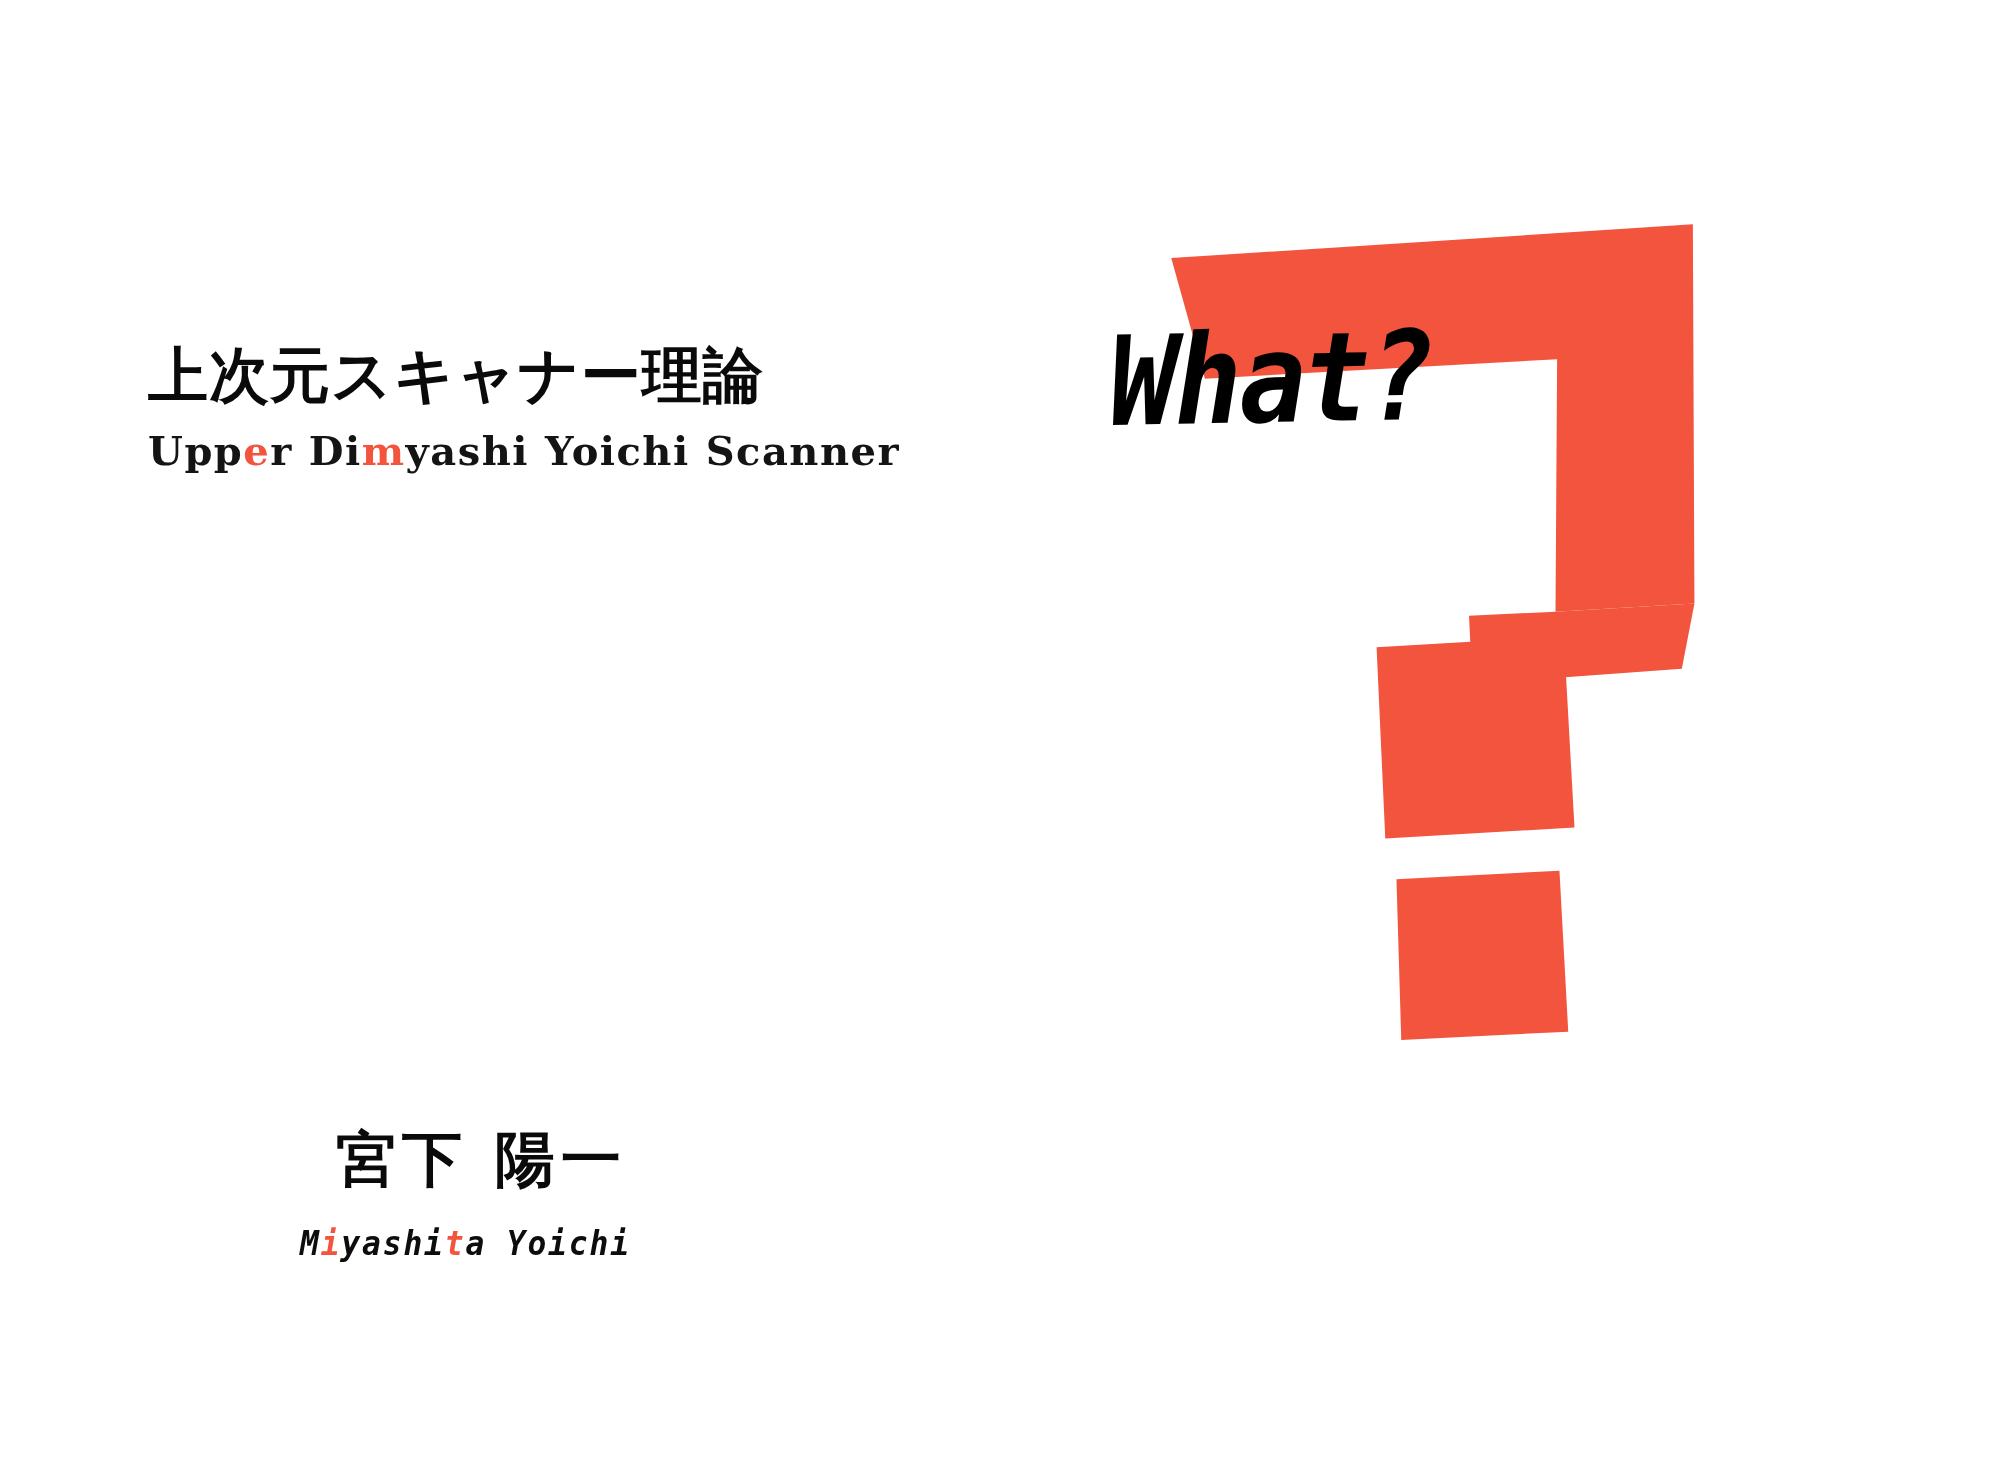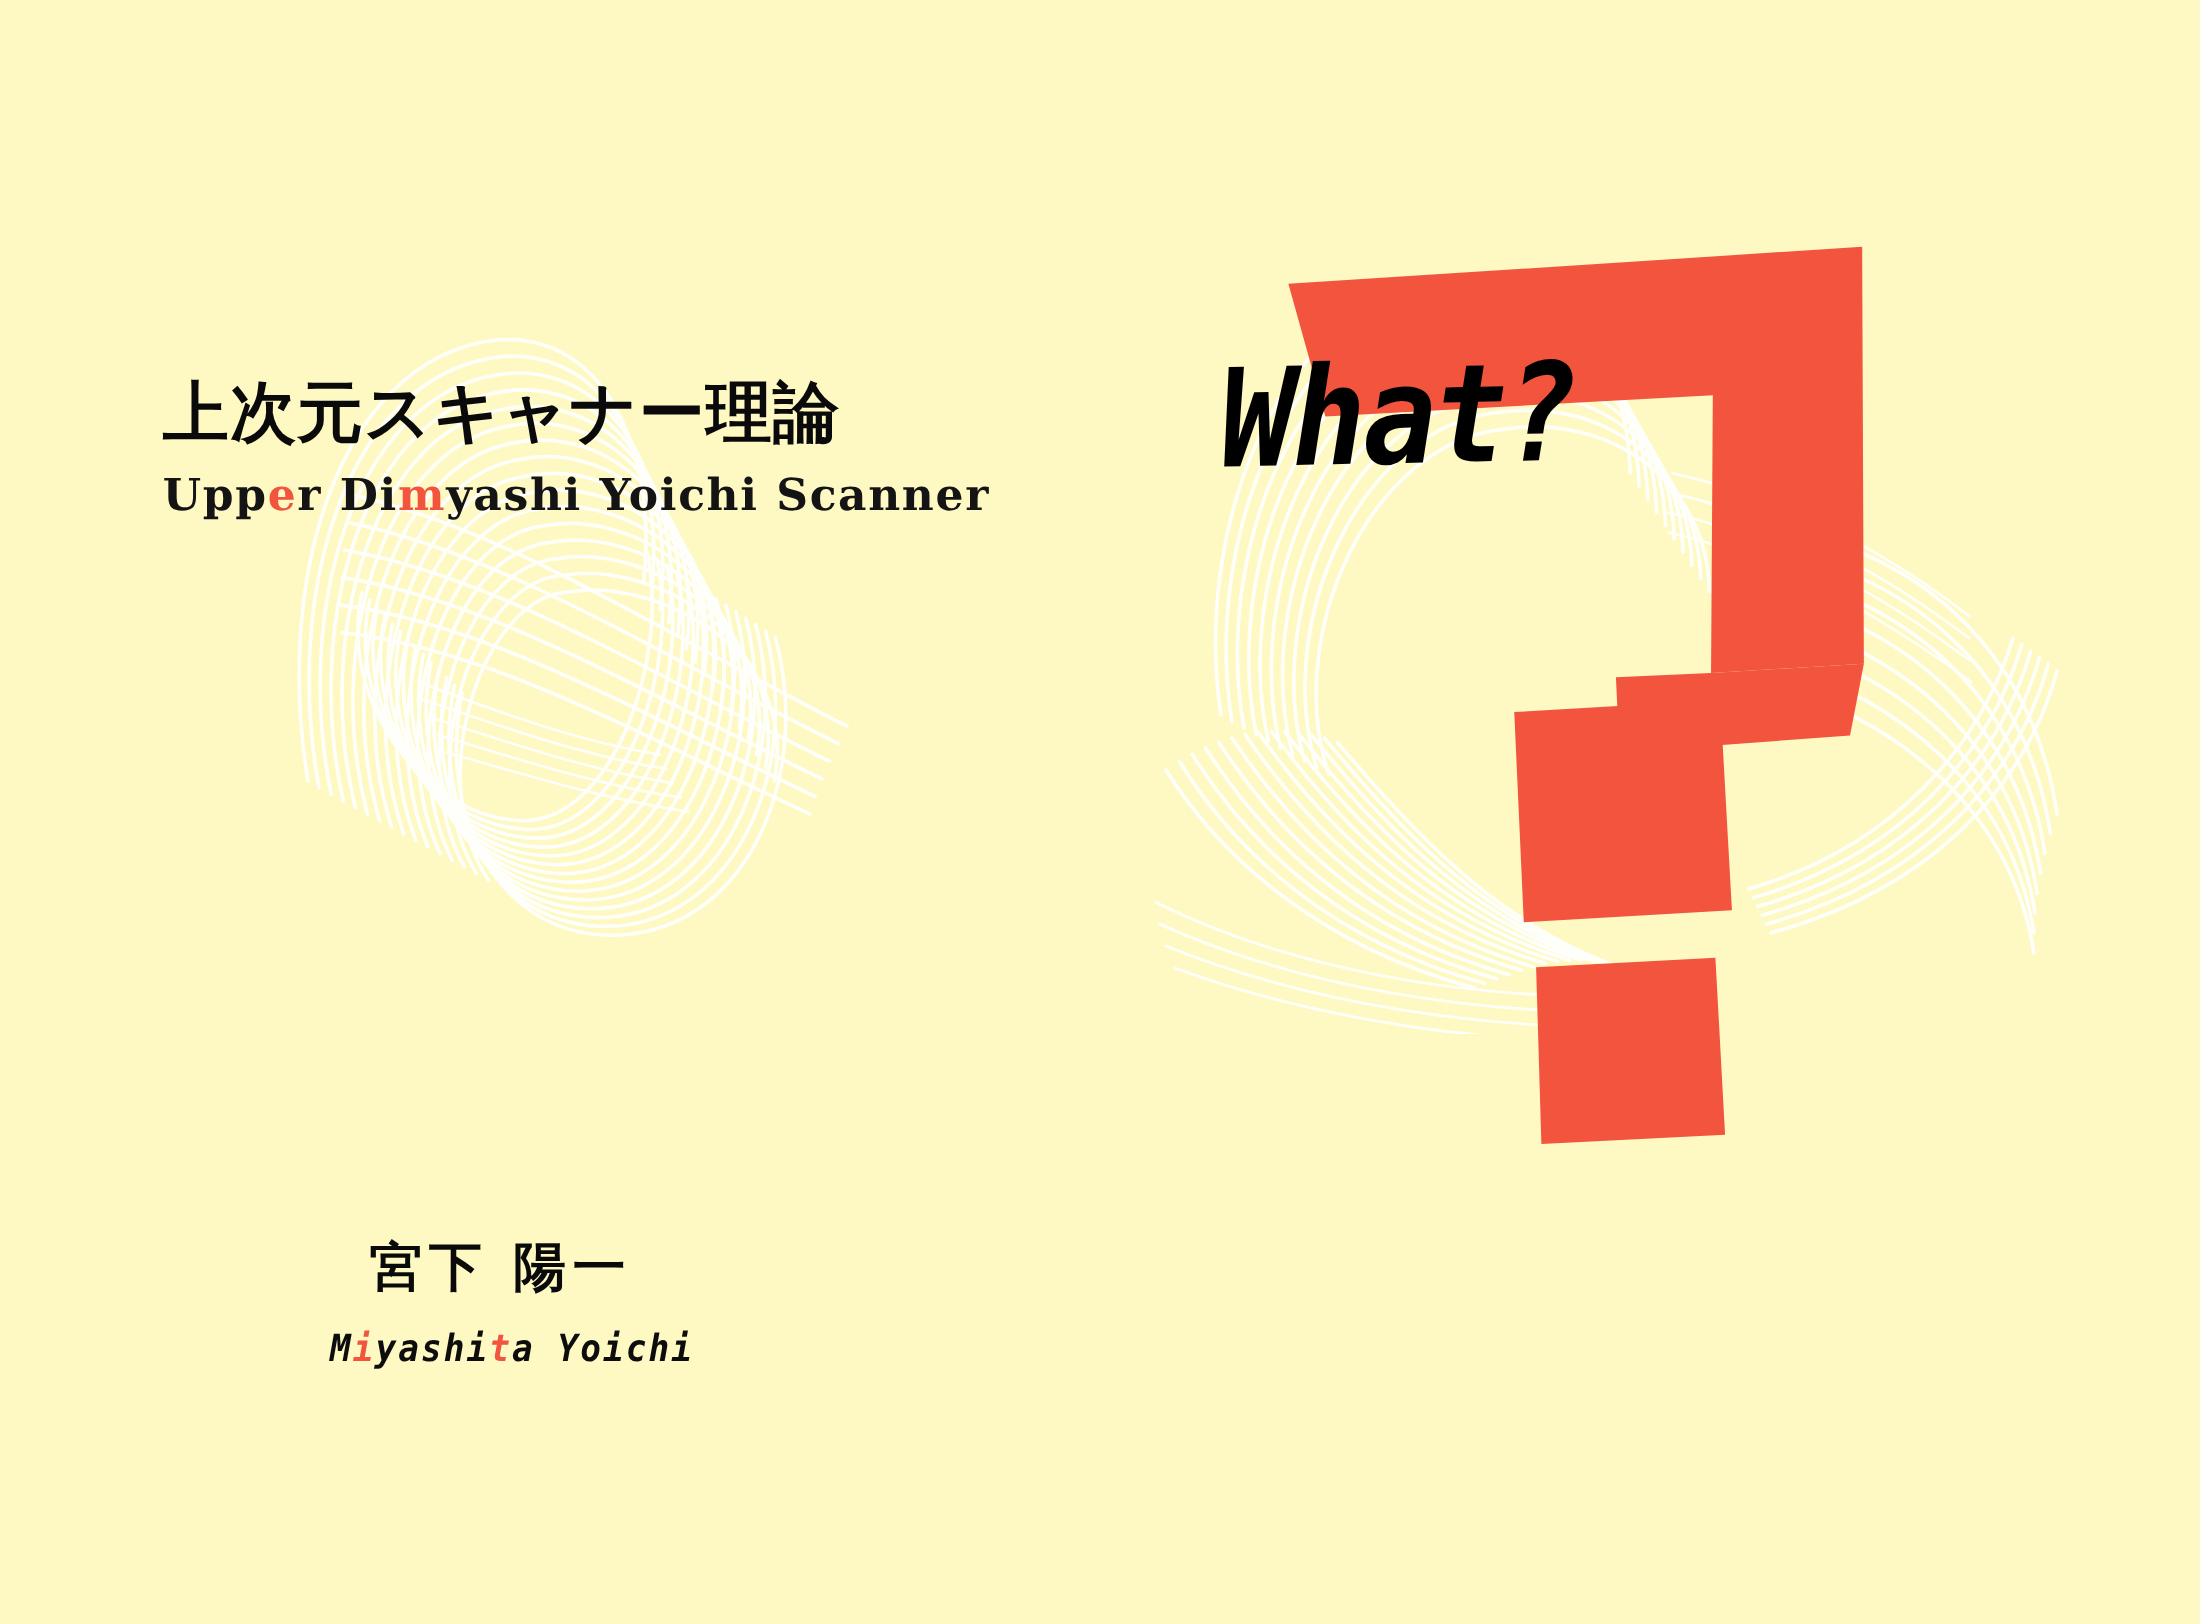--- a/index.html
+++ b/index.html
@@ -5,21 +5,21 @@
   html, body {
     margin: 0;
     padding: 0;
     background: #c9c9c9;
   }
   #slide {
     position: relative;
     width: 2000px;
     height: 1476px;
     overflow: hidden;
-    background: #fef9c3;
+    background: #ffffff;
     font-family: "Liberation Sans", sans-serif;
   }
 
   
   .wire {
     position: absolute;
     pointer-events: none;
   }
   #wire-left {
     left: 130px;
@@ -65,21 +65,21 @@
 
   
   #author-block {
     position: absolute;
     left: 336px;
     top: 1120px;
   }
   #author-ja {
     font-family: "DejaVu Sans", "Liberation Sans", sans-serif;
     font-weight: 700;
-    font-size: 48px;
+    font-size: 60px;
     letter-spacing: 6px;
     color: #0a0a0a;
     margin: 0;
     white-space: nowrap;
   }
   #author-en {
     margin: 22px 0 0 -36px;
     font-family: "DejaVu Sans Mono", "Liberation Mono", monospace;
     font-weight: 700;
     font-style: italic;

